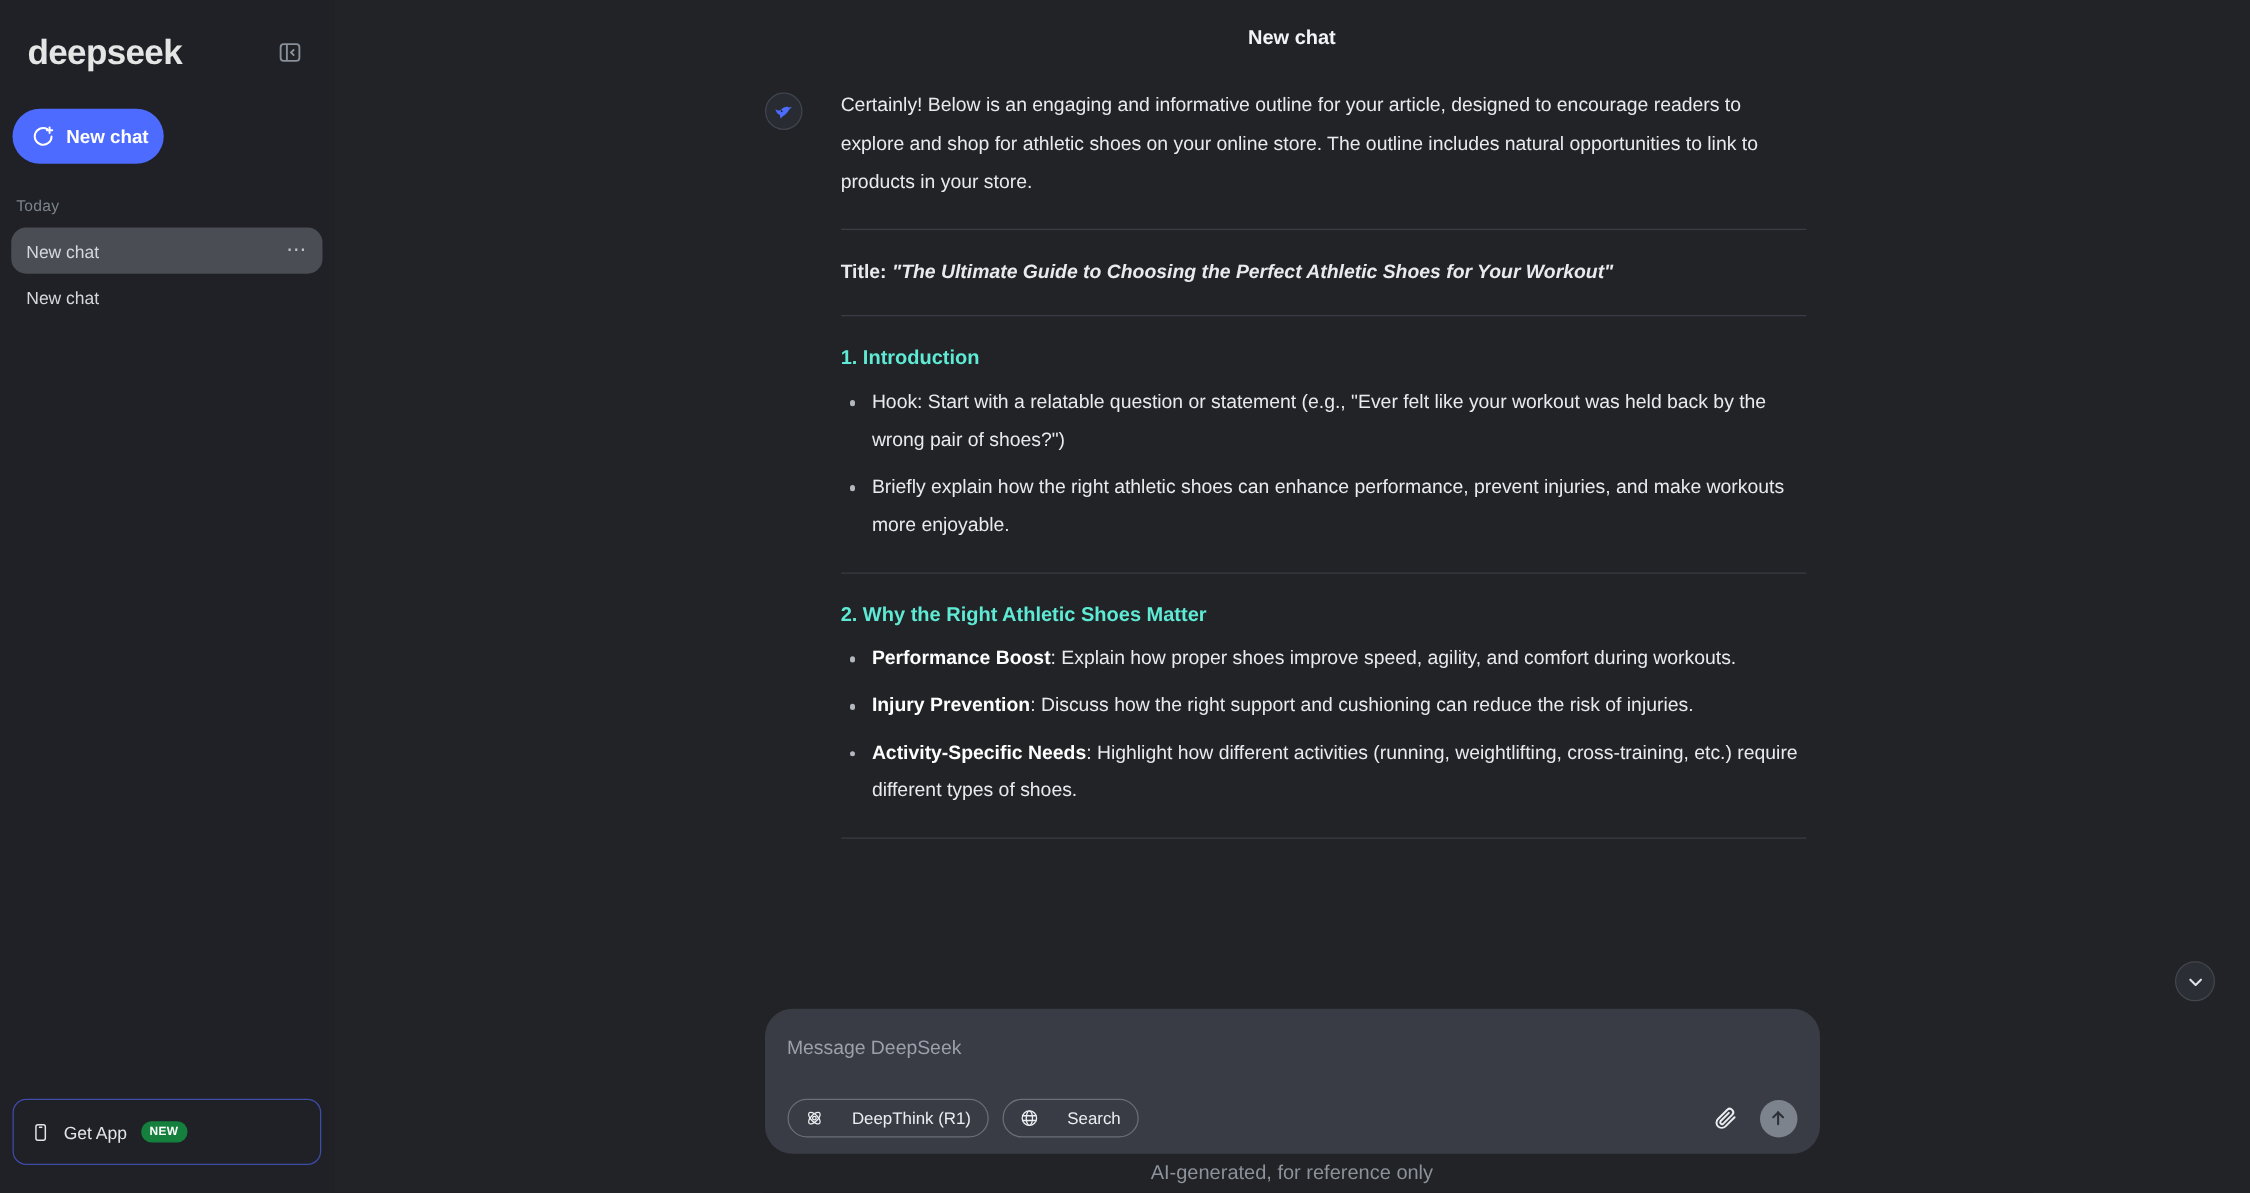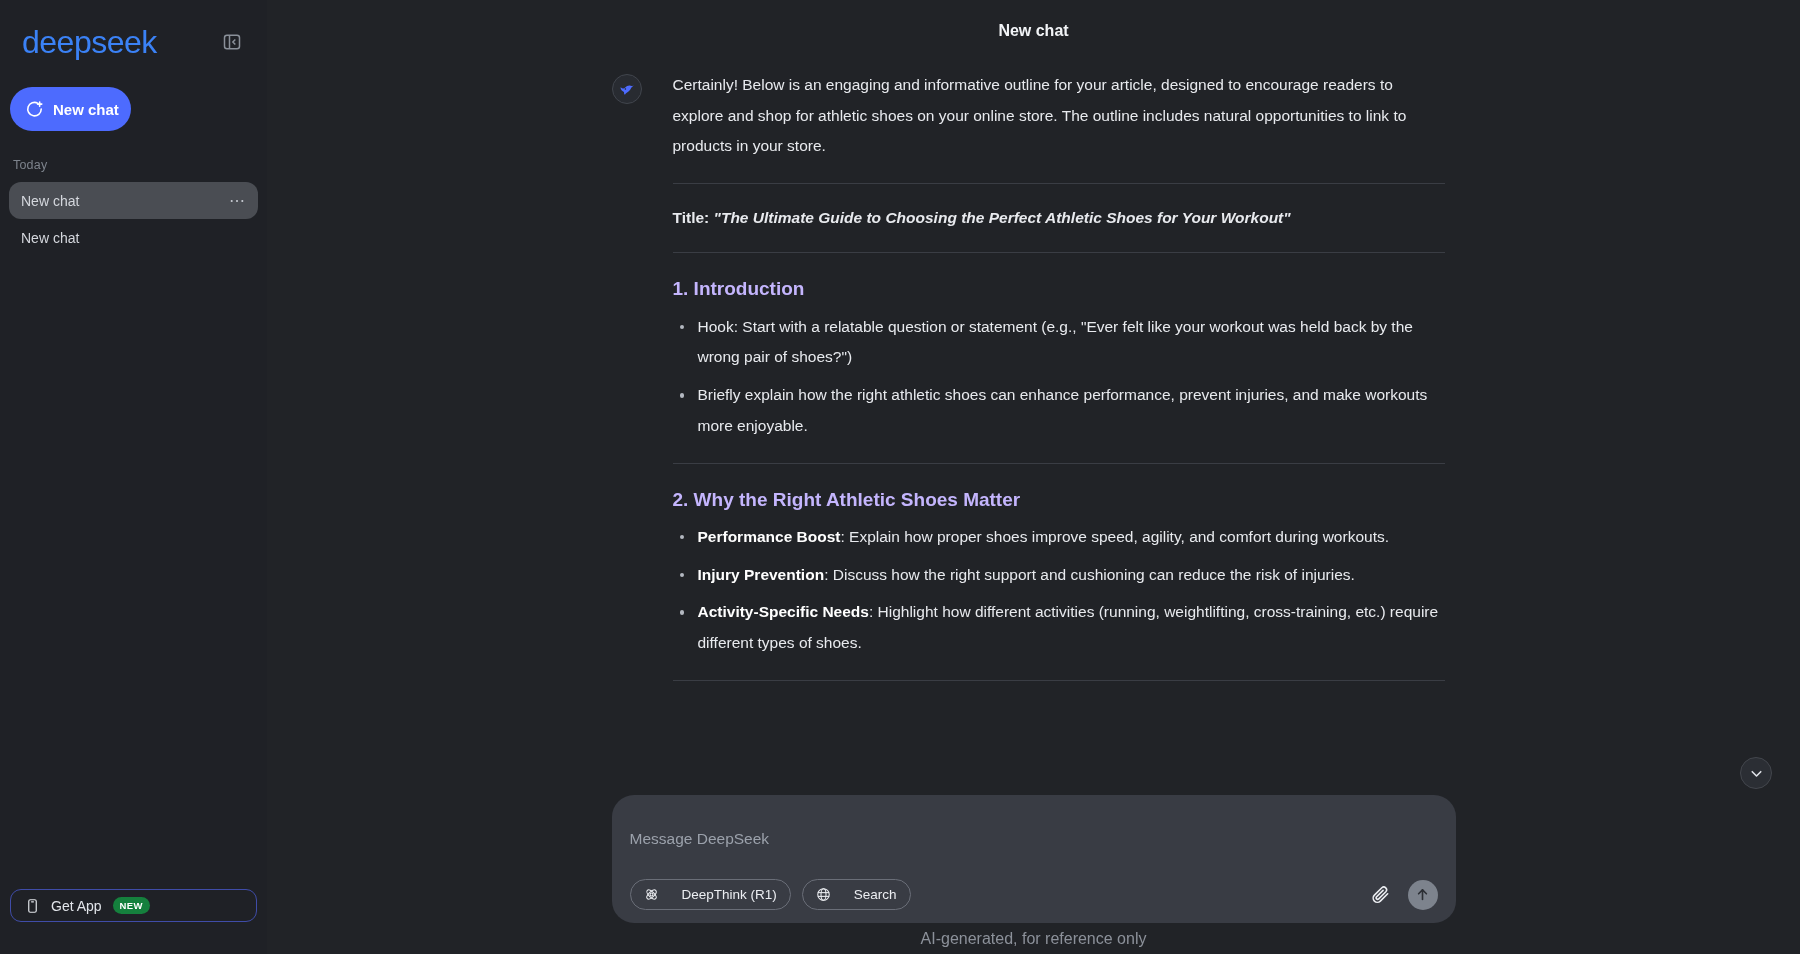--- a/index.html
+++ b/index.html
@@ -18,22 +18,22 @@
     display: flex; flex-direction: column;
     flex-shrink: 0;
     position: relative;
   }
   .sb-top {
     display: flex; align-items: center; justify-content: space-between;
     padding: 20px 22px 0 22px;
     height: 64px;
   }
   .brand {
-    font-size: 32px; font-weight: 400; letter-spacing: -0.5px;
-    color: #3b82f6;
+    font-size: 28px; font-weight: 700; letter-spacing: -0.5px;
+    color: #e5e5e5;
     line-height: 1;
     user-select: none;
   }
   .collapse-btn {
     width: 26px; height: 26px;
     display: flex; align-items: center; justify-content: center;
     cursor: pointer; border-radius: 5px;
     color: #8a9099;
   }
 
@@ -68,25 +68,25 @@
     color: #d4d7dd; font-size: 14px;
   }
   .chat-item.active { background: #4a4d53; }
   .chat-dots { color: #c0c4cb; font-size: 16px; letter-spacing: 1px; line-height: 0.6; }
 
   .sb-bottom {
     margin-top: auto;
     padding: 0 10px 18px 10px;
   }
   .getapp {
-    height: 33px; border: 1px solid #3f4ca8;
+    height: 53px; border: 1px solid #3f4ca8;
     border-radius: 11px;
     display: flex; align-items: center; gap: 11px;
     padding: 0 14px; cursor: pointer;
-    margin-bottom: 14px;
+    margin-bottom: 4px;
   }
   .getapp-label { color: #e2e5ea; font-size: 14px; font-weight: 500; }
   .new-badge {
     background: #15803d; color: #fff;
     font-size: 9.5px; font-weight: 700;
     padding: 3px 7px; border-radius: 9px; letter-spacing: 0.3px;
   }
   .profile {
     display: flex; align-items: center; gap: 13px;
     padding: 6px 5px; cursor: pointer; border-radius: 10px;
@@ -143,21 +143,21 @@
   }
   .msg-body p { margin: 0; }
   .hr {
     border: none; border-top: 1px solid #3a3d44;
     margin: 21px 0 21px 0;
   }
   .doc-title { font-size: 15.5px; line-height: 1.7; }
   .doc-title b { font-weight: 700; }
   .doc-title i { font-style: italic; font-weight: 700; }
   .sec-h {
-    font-size: 19px; font-weight: 700; color: #c4b5fd;
+    font-size: 16px; font-weight: 700; color: #5eead4;
     margin: 4px 0 6px 0; line-height: 1.6;
   }
   ul.bullets { list-style: none; margin: 0; padding: 0; }
   ul.bullets li {
     position: relative;
     padding-left: 25px;
     margin: 7px 0;
     line-height: 1.98;
   }
   ul.bullets li::before {
@@ -186,21 +186,21 @@
     display: flex; flex-direction: column; align-items: center;
     padding-bottom: 6px;
     background: #212327;
     position: relative;
     z-index: 6;
   }
   .composer {
     width: 844px;
     background: #393c44;
     border-radius: 22px;
-    padding: 30px 18px 13px 18px;
+    padding: 18px 18px 13px 18px;
     position: relative;
   }
   .composer-input {
     background: transparent; border: none; outline: none;
     width: 100%;
     color: #eceef2; font-size: 15.5px;
     font-family: "Liberation Sans", sans-serif;
     height: 28px;
   }
   .composer-input::placeholder { color: #9ba1ab; }

